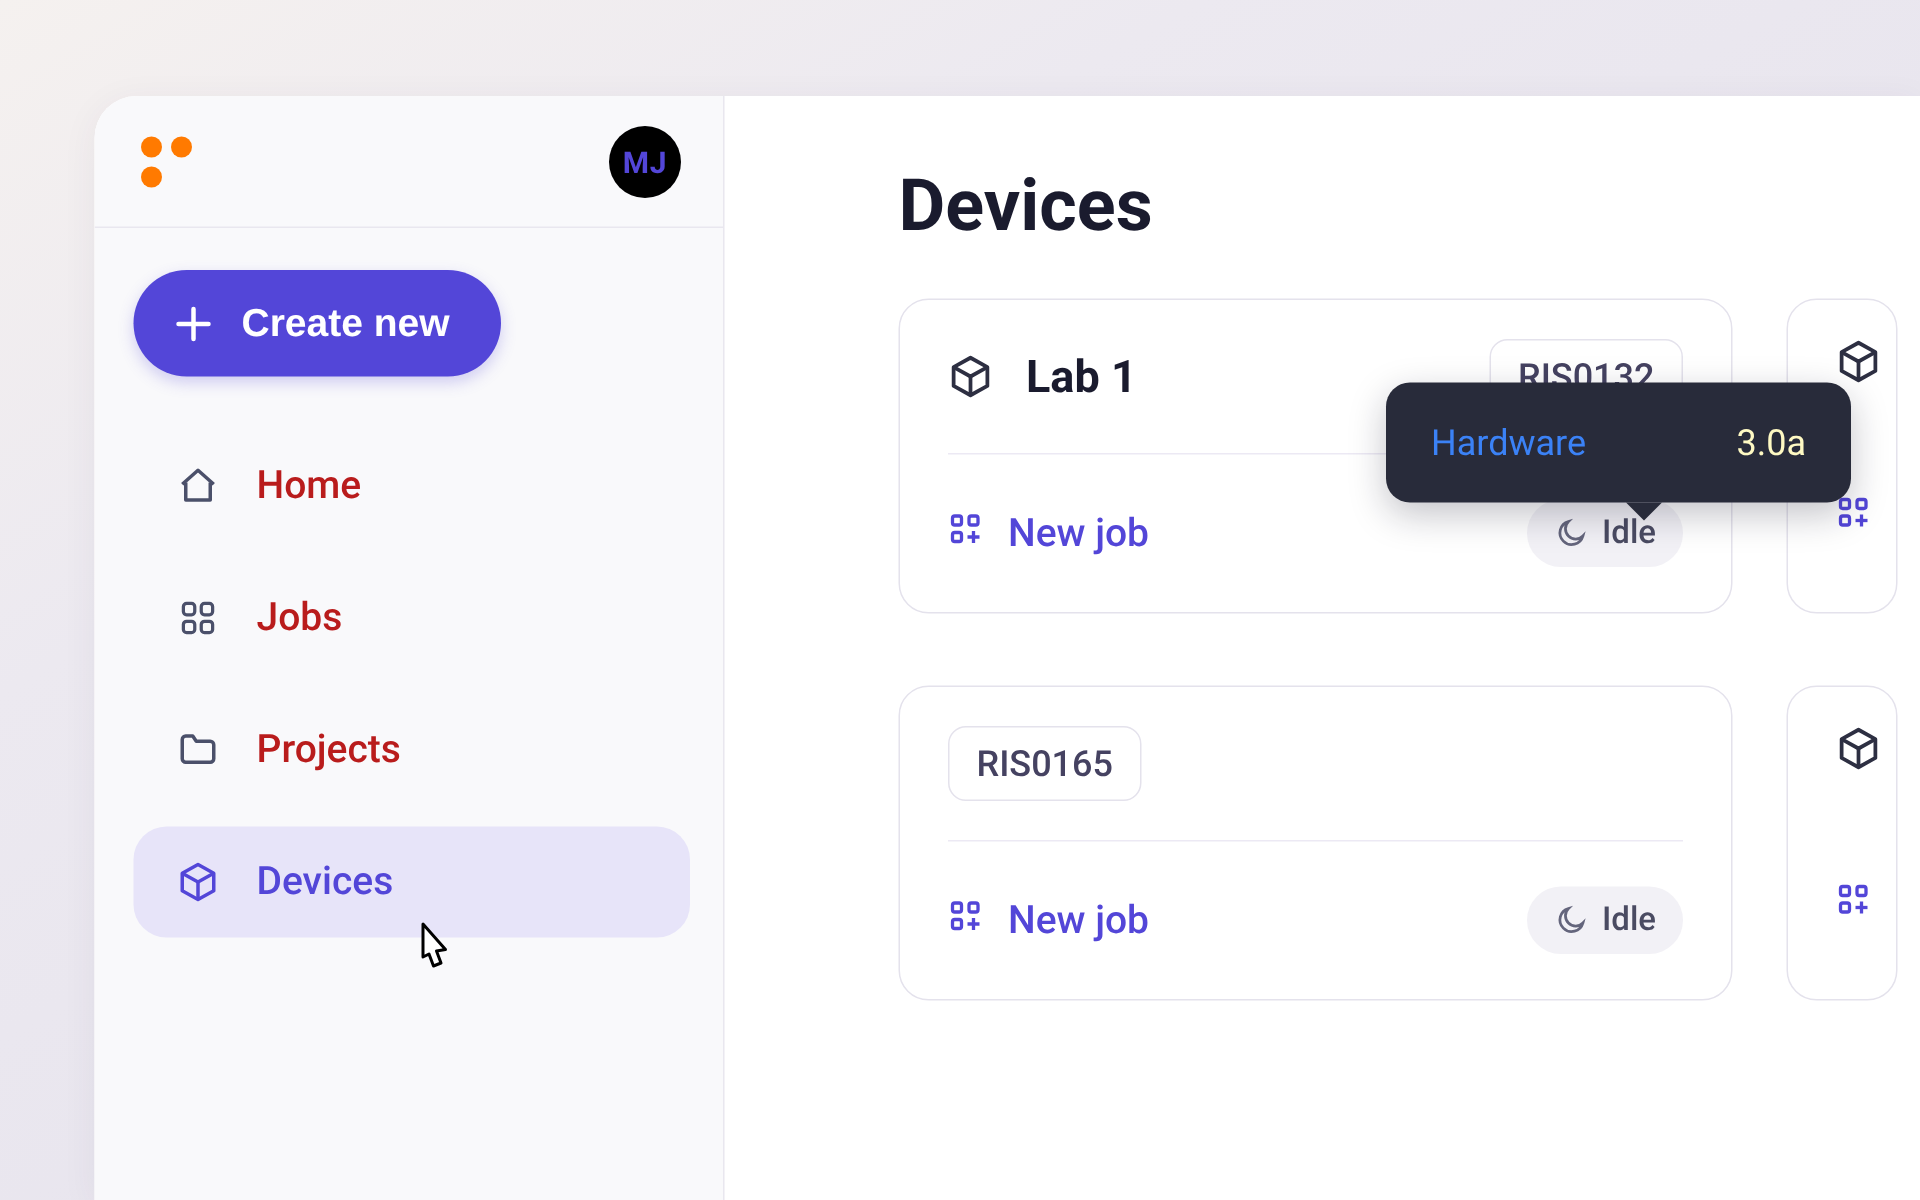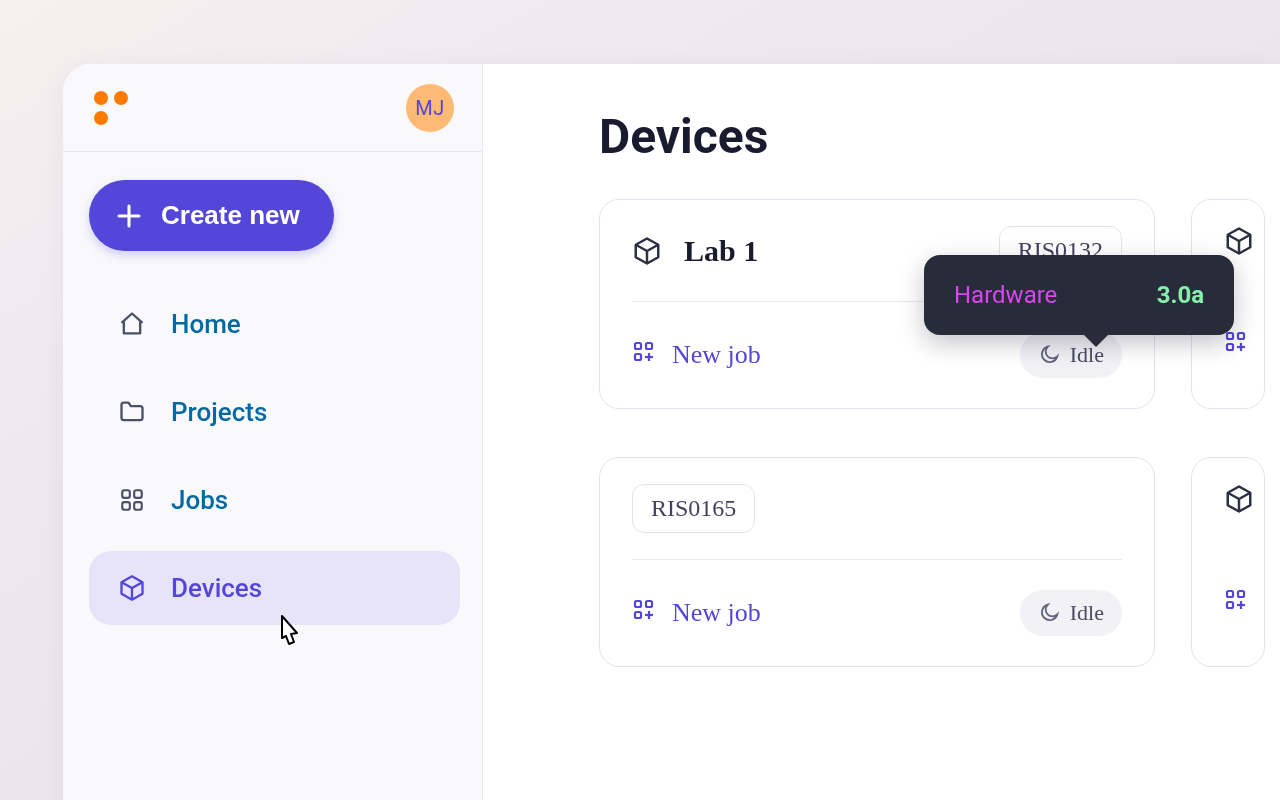--- a/index.html
+++ b/index.html
@@ -32,24 +32,24 @@
     display: flex;
     align-items: center;
     justify-content: space-between;
     padding: 0 28px;
     border-bottom: 1px solid #e9e7ef;
   }
   .logo { display: flex; align-items: flex-start; }
   .avatar {
     width: 48px; height: 48px;
     border-radius: 50%;
-    background: #fdba74;
+    background: #000000;
     color: #5346d8;
     display: flex; align-items: center; justify-content: center;
-    font-weight: 400; font-size: 20px;
+    font-weight: 700; font-size: 20px;
     letter-spacing: 0.5px;
   }
   .sidebar-body {
     padding: 28px 22px 0 26px;
   }
   .create-btn {
     display: inline-flex;
     align-items: center;
     gap: 18px;
     background: #5346d8;
@@ -68,21 +68,21 @@
   }
   .nav-list { display:flex; flex-direction:column; gap: 14px; margin-top: 10px; }
   .nav-item {
     display: flex;
     align-items: center;
     gap: 24px;
     padding: 22px 28px;
     border-radius: 22px;
     font-size: 26px;
     font-weight: 500;
-    color: #0369a1;
+    color: #b91c1c;
     cursor: pointer;
   }
   .nav-item .nav-icon { width: 30px; height: 30px; display:flex; align-items:center; justify-content:center; color:#4b506a; }
   .nav-item.active {
     background: #e7e4f9;
     color: #5346d8;
   }
   .nav-item.active .nav-icon { color:#5346d8; }
   
   .main {
@@ -119,21 +119,21 @@
   .search-input::placeholder { color: #b7b3c5; }
   .content {
     padding: 44px 0 0 116px;
   }
   .page-title {
     font-size: 48px;
     font-weight: 700;
     color: #1a1b2e;
     margin-bottom: 34px;
   }
-  .cards-row { display:flex; gap: 36px; font-family: Liberation Serif, serif; }
+  .cards-row { display:flex; gap: 36px; }
   .card {
     width: 556px;
     border: 1px solid #e4e2ec;
     border-radius: 20px;
     padding: 26px 32px 30px 32px;
     background: #fff;
     display:flex;
     flex-direction:column;
     position: relative;
   }
@@ -197,22 +197,22 @@
     content:"";
     position:absolute;
     bottom:-12px;
     left: 160px;
     width:0;height:0;
     border-left:12px solid transparent;
     border-right:12px solid transparent;
     border-top:12px solid #282b3a;
   }
   .tt-row { display:flex; justify-content:space-between; gap:40px; font-size:24px; padding:4px 0; }
-  .tt-label { color:#d946ef; }
-  .tt-val { color:#86efac; font-weight:700; }
+  .tt-label { color:#3b82f6; }
+  .tt-val { color:#fef9c3; font-weight:400; }
 
   .cursor-img {
     position:absolute;
     pointer-events:none;
   }
 
   svg { display:block; }
 </style>
 </head>
 <body>
@@ -249,36 +249,36 @@
           <span class="nav-icon">
             <svg width="28" height="28" viewBox="0 0 24 24" fill="none" stroke="currentColor" stroke-width="2" stroke-linejoin="round">
                 <path d="M3 11 12 3l9 8"></path>
                 <path d="M5 10v10h14V10"></path>
               </svg>
           </span>
           <span>Home</span>
         </div>
         <div class="nav-item">
           <span class="nav-icon">
-            <svg width="28" height="28" viewBox="0 0 24 24" fill="none" stroke="currentColor" stroke-width="2" stroke-linejoin="round">
-                <path d="M3 6a2 2 0 0 1 2-2h4l2 3h8a2 2 0 0 1 2 2v8a2 2 0 0 1-2 2H5a2 2 0 0 1-2-2V6Z"></path>
-              </svg>
-          </span>
-          <span>Projects</span>
-        </div>
-        <div class="nav-item">
-          <span class="nav-icon">
             <svg width="26" height="26" viewBox="0 0 24 24" fill="none" stroke="currentColor" stroke-width="2">
                 <rect x="3" y="3" width="7" height="7" rx="2"></rect>
                 <rect x="14" y="3" width="7" height="7" rx="2"></rect>
                 <rect x="3" y="14" width="7" height="7" rx="2"></rect>
                 <rect x="14" y="14" width="7" height="7" rx="2"></rect>
               </svg>
           </span>
           <span>Jobs</span>
+        </div>
+        <div class="nav-item">
+          <span class="nav-icon">
+            <svg width="28" height="28" viewBox="0 0 24 24" fill="none" stroke="currentColor" stroke-width="2" stroke-linejoin="round">
+                <path d="M3 6a2 2 0 0 1 2-2h4l2 3h8a2 2 0 0 1 2 2v8a2 2 0 0 1-2 2H5a2 2 0 0 1-2-2V6Z"></path>
+              </svg>
+          </span>
+          <span>Projects</span>
         </div>
         <div class="nav-item active">
           <span class="nav-icon">
             <svg width="28" height="28" viewBox="0 0 24 24" fill="none" stroke="currentColor" stroke-width="2" stroke-linejoin="round">
                 <path d="M12 2 3 7v10l9 5 9-5V7l-9-5Z"></path>
                 <path d="M3 7l9 5 9-5"></path>
                 <path d="M12 12v10"></path>
               </svg>
           </span>
           <span>Devices</span>

